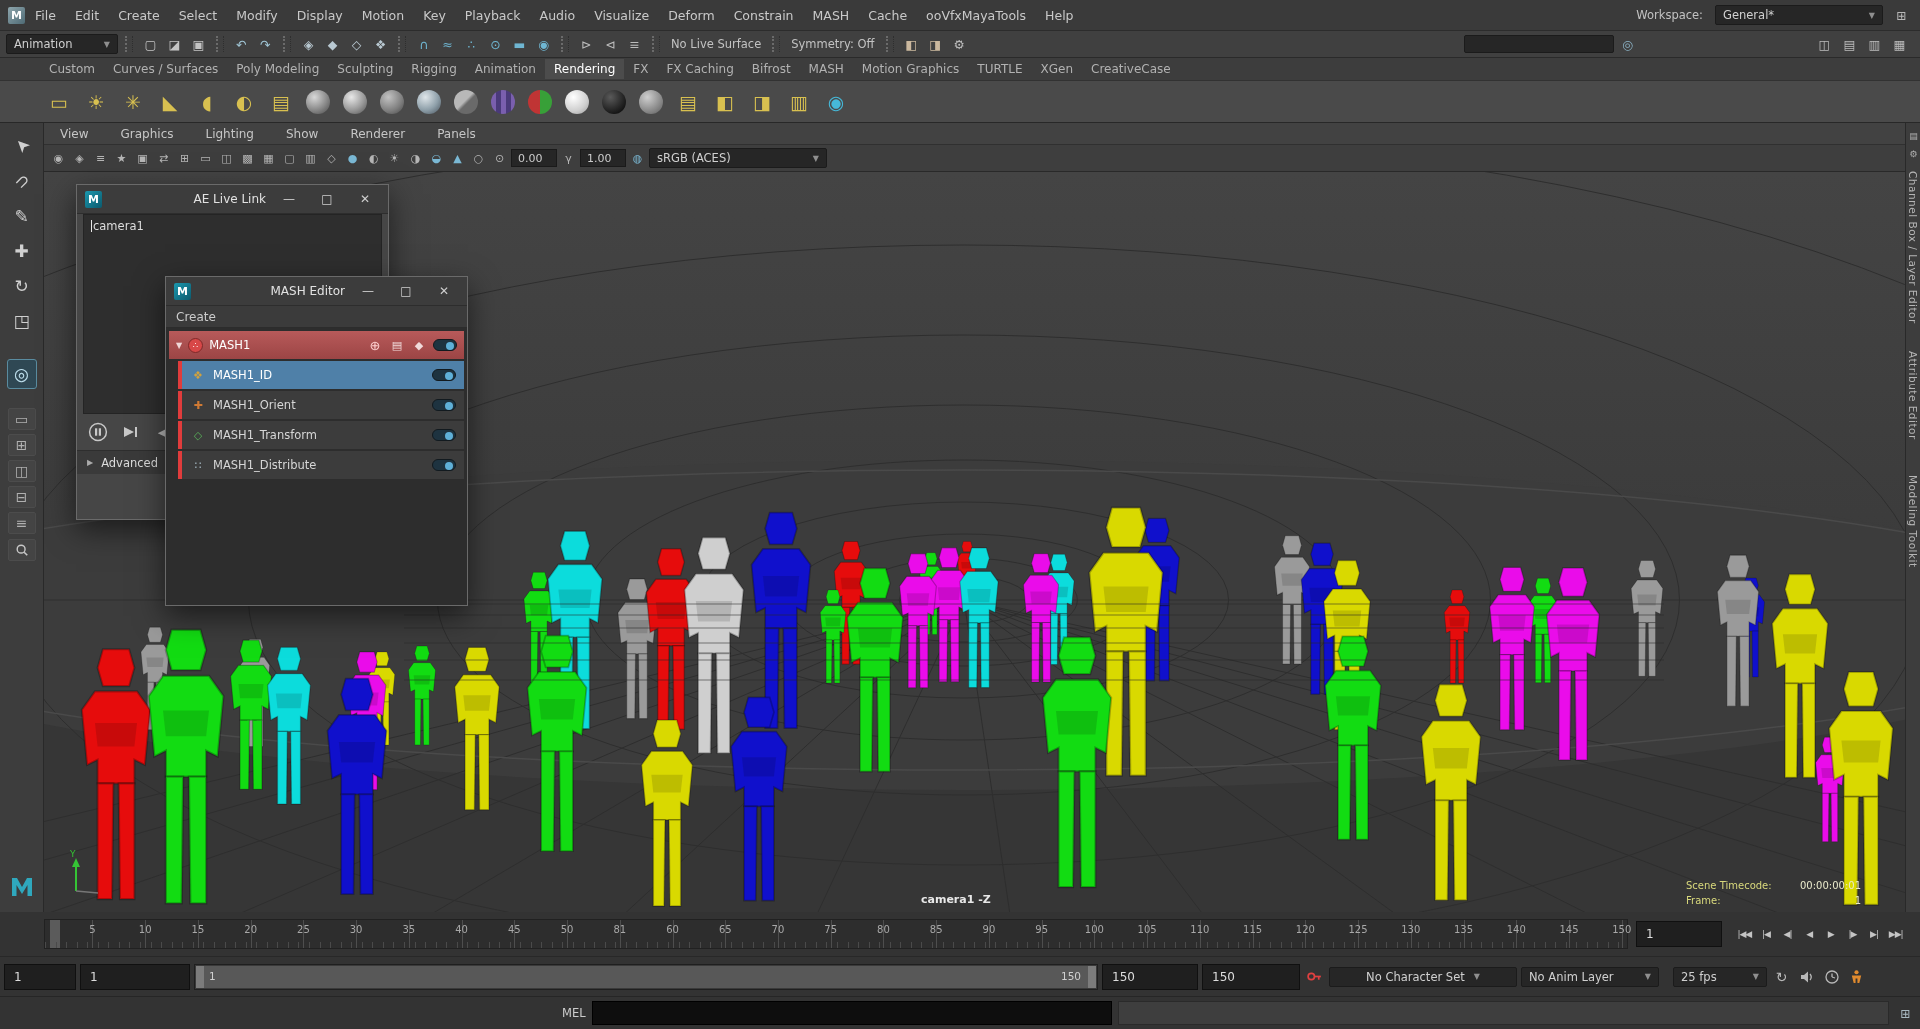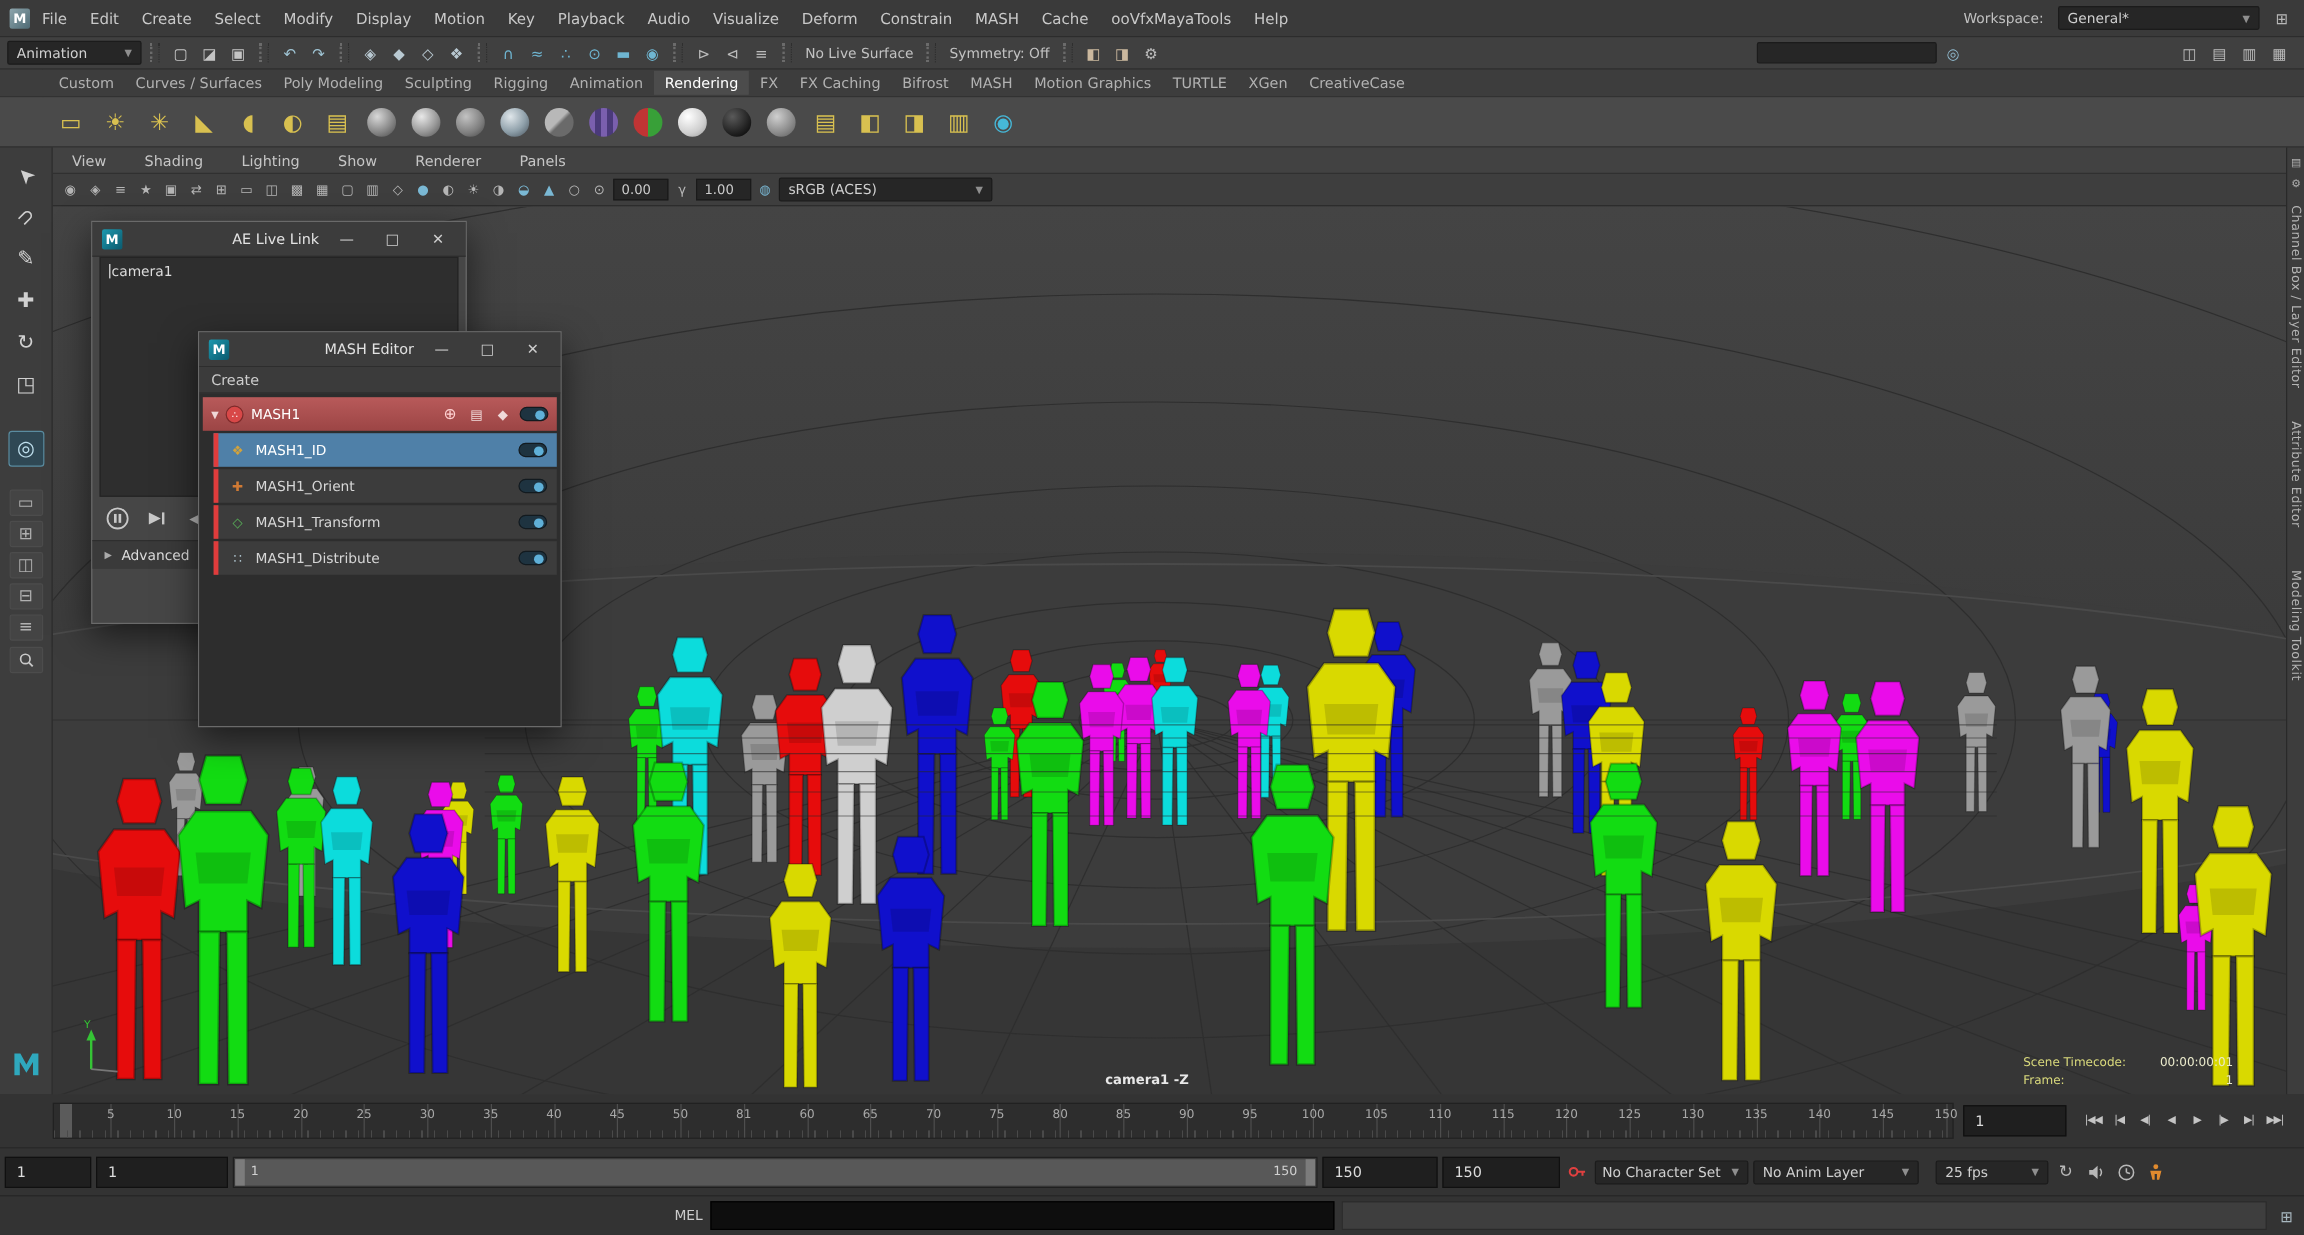--- a/index.html
+++ b/index.html
@@ -297,21 +297,21 @@
       <svg width="26" height="26" viewBox="0 0 26 26">
           <rect width="26" height="26" rx="3" fill="none"></rect>
           <path d="M3 23 L3 5 L8 5 L13 14 L18 5 L23 5 L23 23 L18.5 23 L18.5 12 L13 21 L7.5 12 L7.5 23 Z" fill="#2fa8bd"></path>
         </svg>
     </span>
   </div>
 
   <div id="viewport-pane">
     <div id="panel-menubar">
         <span class="panel-menu">View</span>
-        <span class="panel-menu">Shading</span>
+        <span class="panel-menu">Graphics</span>
         <span class="panel-menu">Lighting</span>
         <span class="panel-menu">Show</span>
         <span class="panel-menu">Renderer</span>
         <span class="panel-menu">Panels</span>
       </div>
     <div id="viewport-toolbar">
       <span id="vp-icons" style="display:flex;align-items:center;gap:2px;">
           <span class="icon small" style="color: rgb(181, 181, 181);">◉</span>
           <span class="icon small" style="color: rgb(181, 181, 181);">◈</span>
           <span class="icon small" style="color: rgb(181, 181, 181);">≡</span>
@@ -652,21 +652,21 @@
     </span>
     <span class="num-field" style="width:96px;">150</span>
     <span class="num-field" style="width:98px;">150</span>
     <span class="icon">
       <svg width="17" height="17" viewBox="0 0 16 16">
           <circle cx="5" cy="8" r="3" fill="none" stroke="#e04040" stroke-width="1.6"></circle>
           <line x1="8" y1="8" x2="14" y2="8" stroke="#e04040" stroke-width="1.6"></line>
           <line x1="12" y1="8" x2="12" y2="11" stroke="#e04040" stroke-width="1.6"></line>
         </svg>
     </span>
-    <span class="dropdown" style="width:128px;justify-content:flex-end;">
+    <span class="dropdown" style="width:188px;justify-content:center;">
       <span>No Character Set</span>
       <span class="arrow">▼</span>
     </span>
     <span class="dropdown" style="width:138px;justify-content:space-between;">
       <span>No Anim Layer</span>
       <span class="arrow">▼</span>
     </span>
     <span class="dropdown" style="width:94px;justify-content:space-between;margin-left:10px;">
       <span>25 fps</span>
       <span class="arrow">▼</span>

